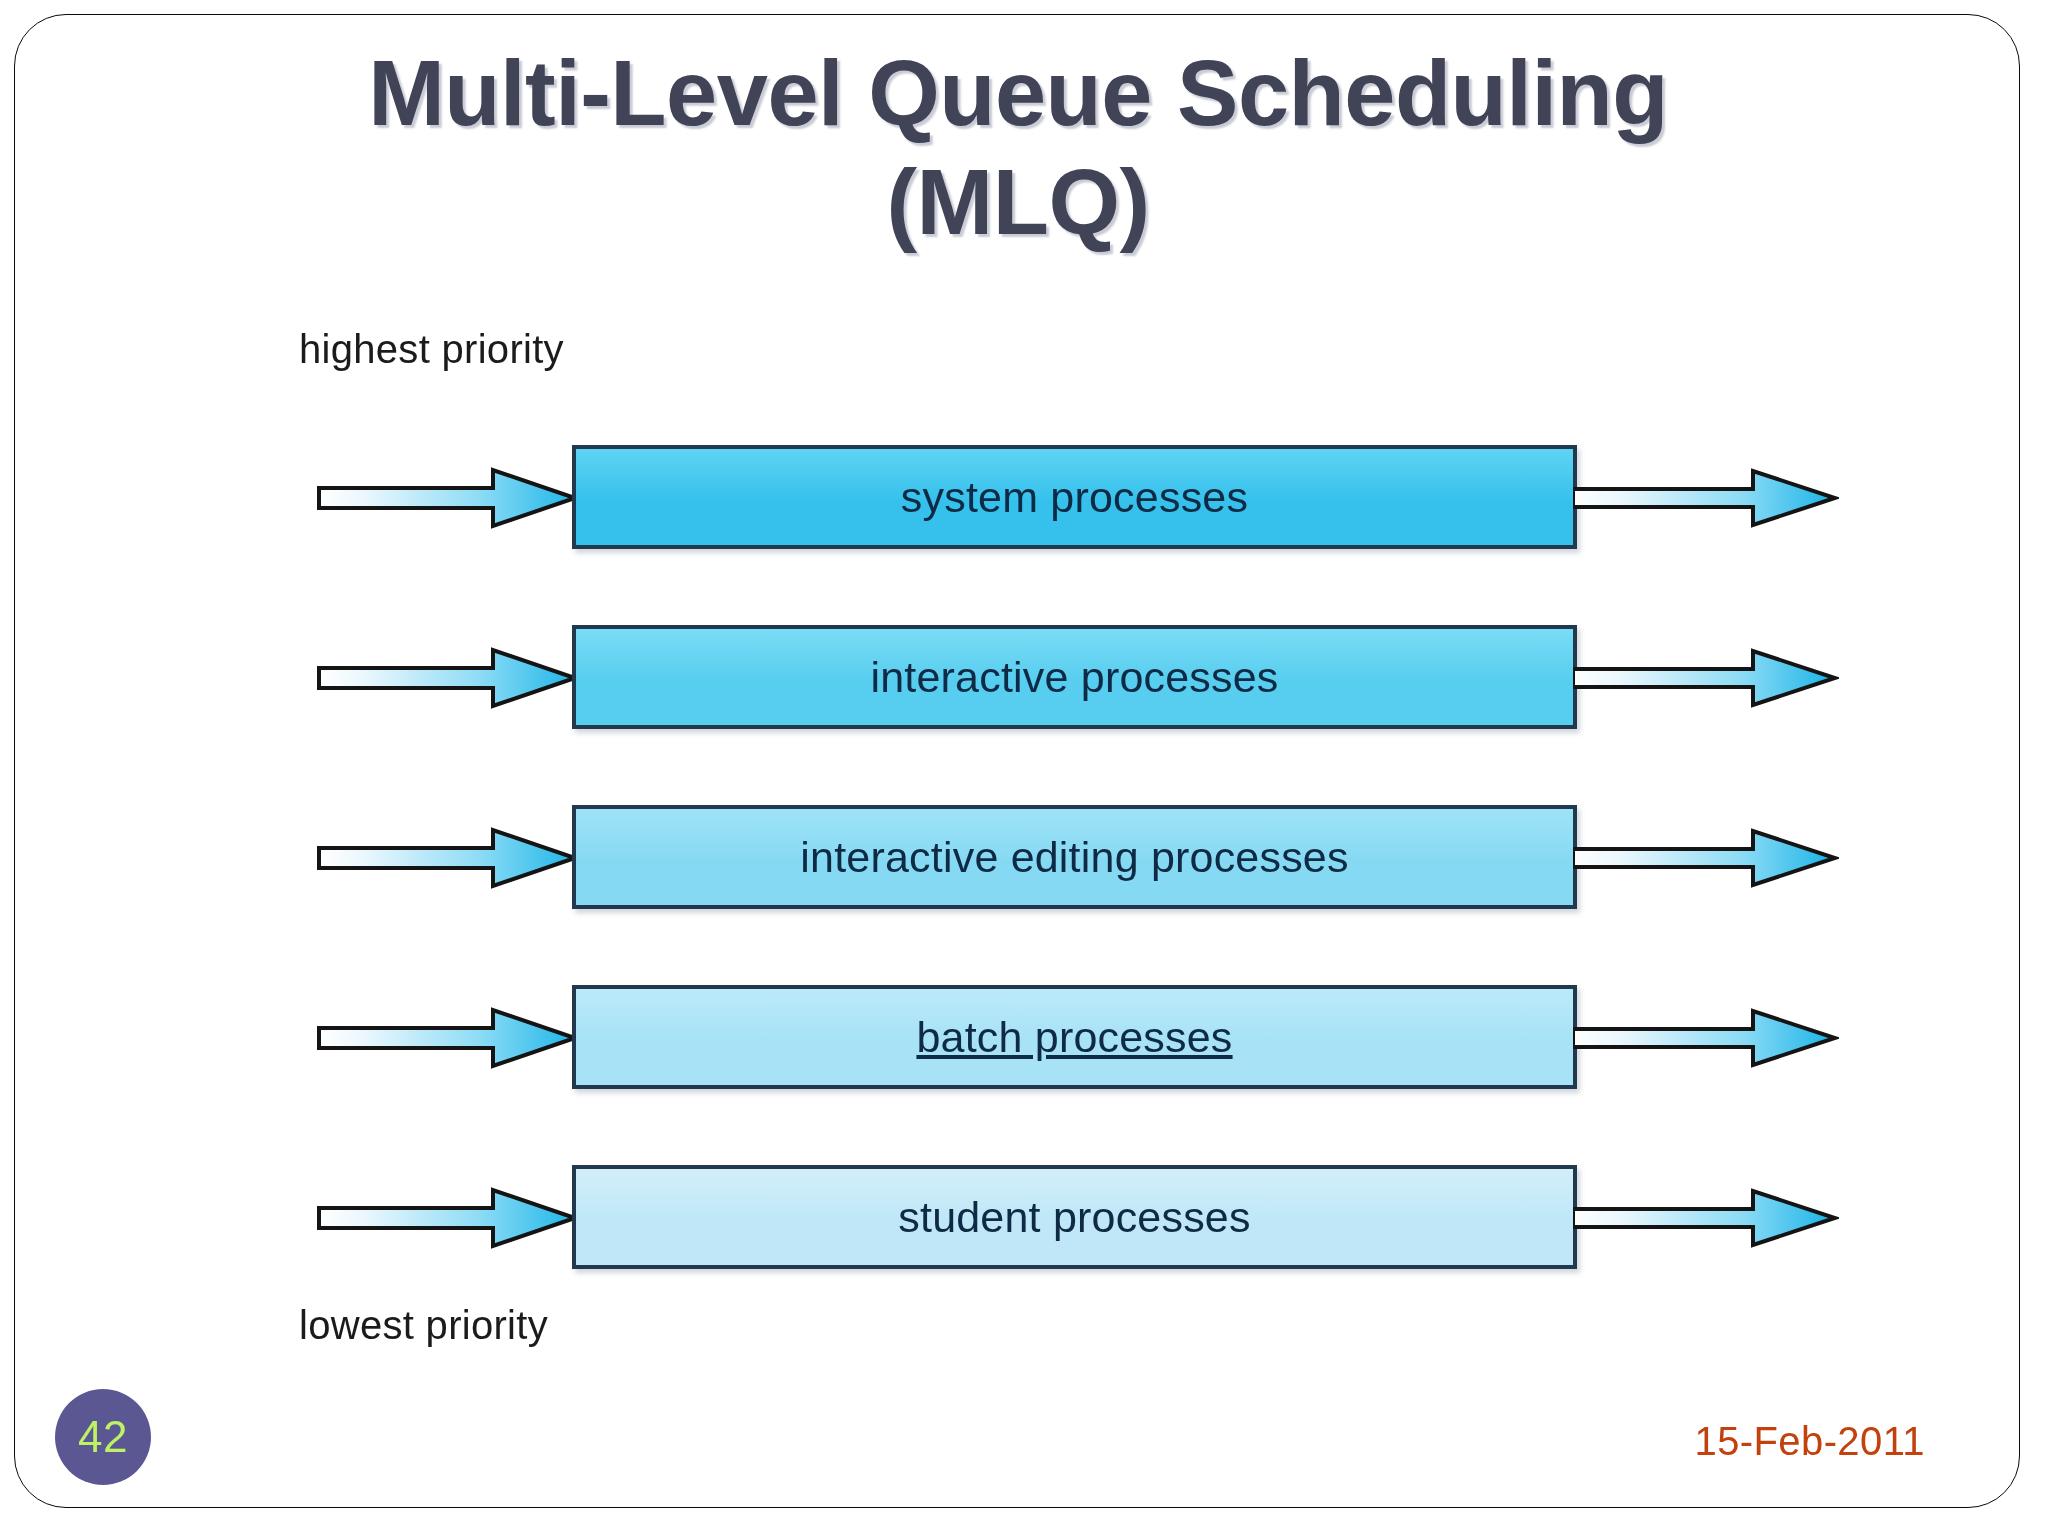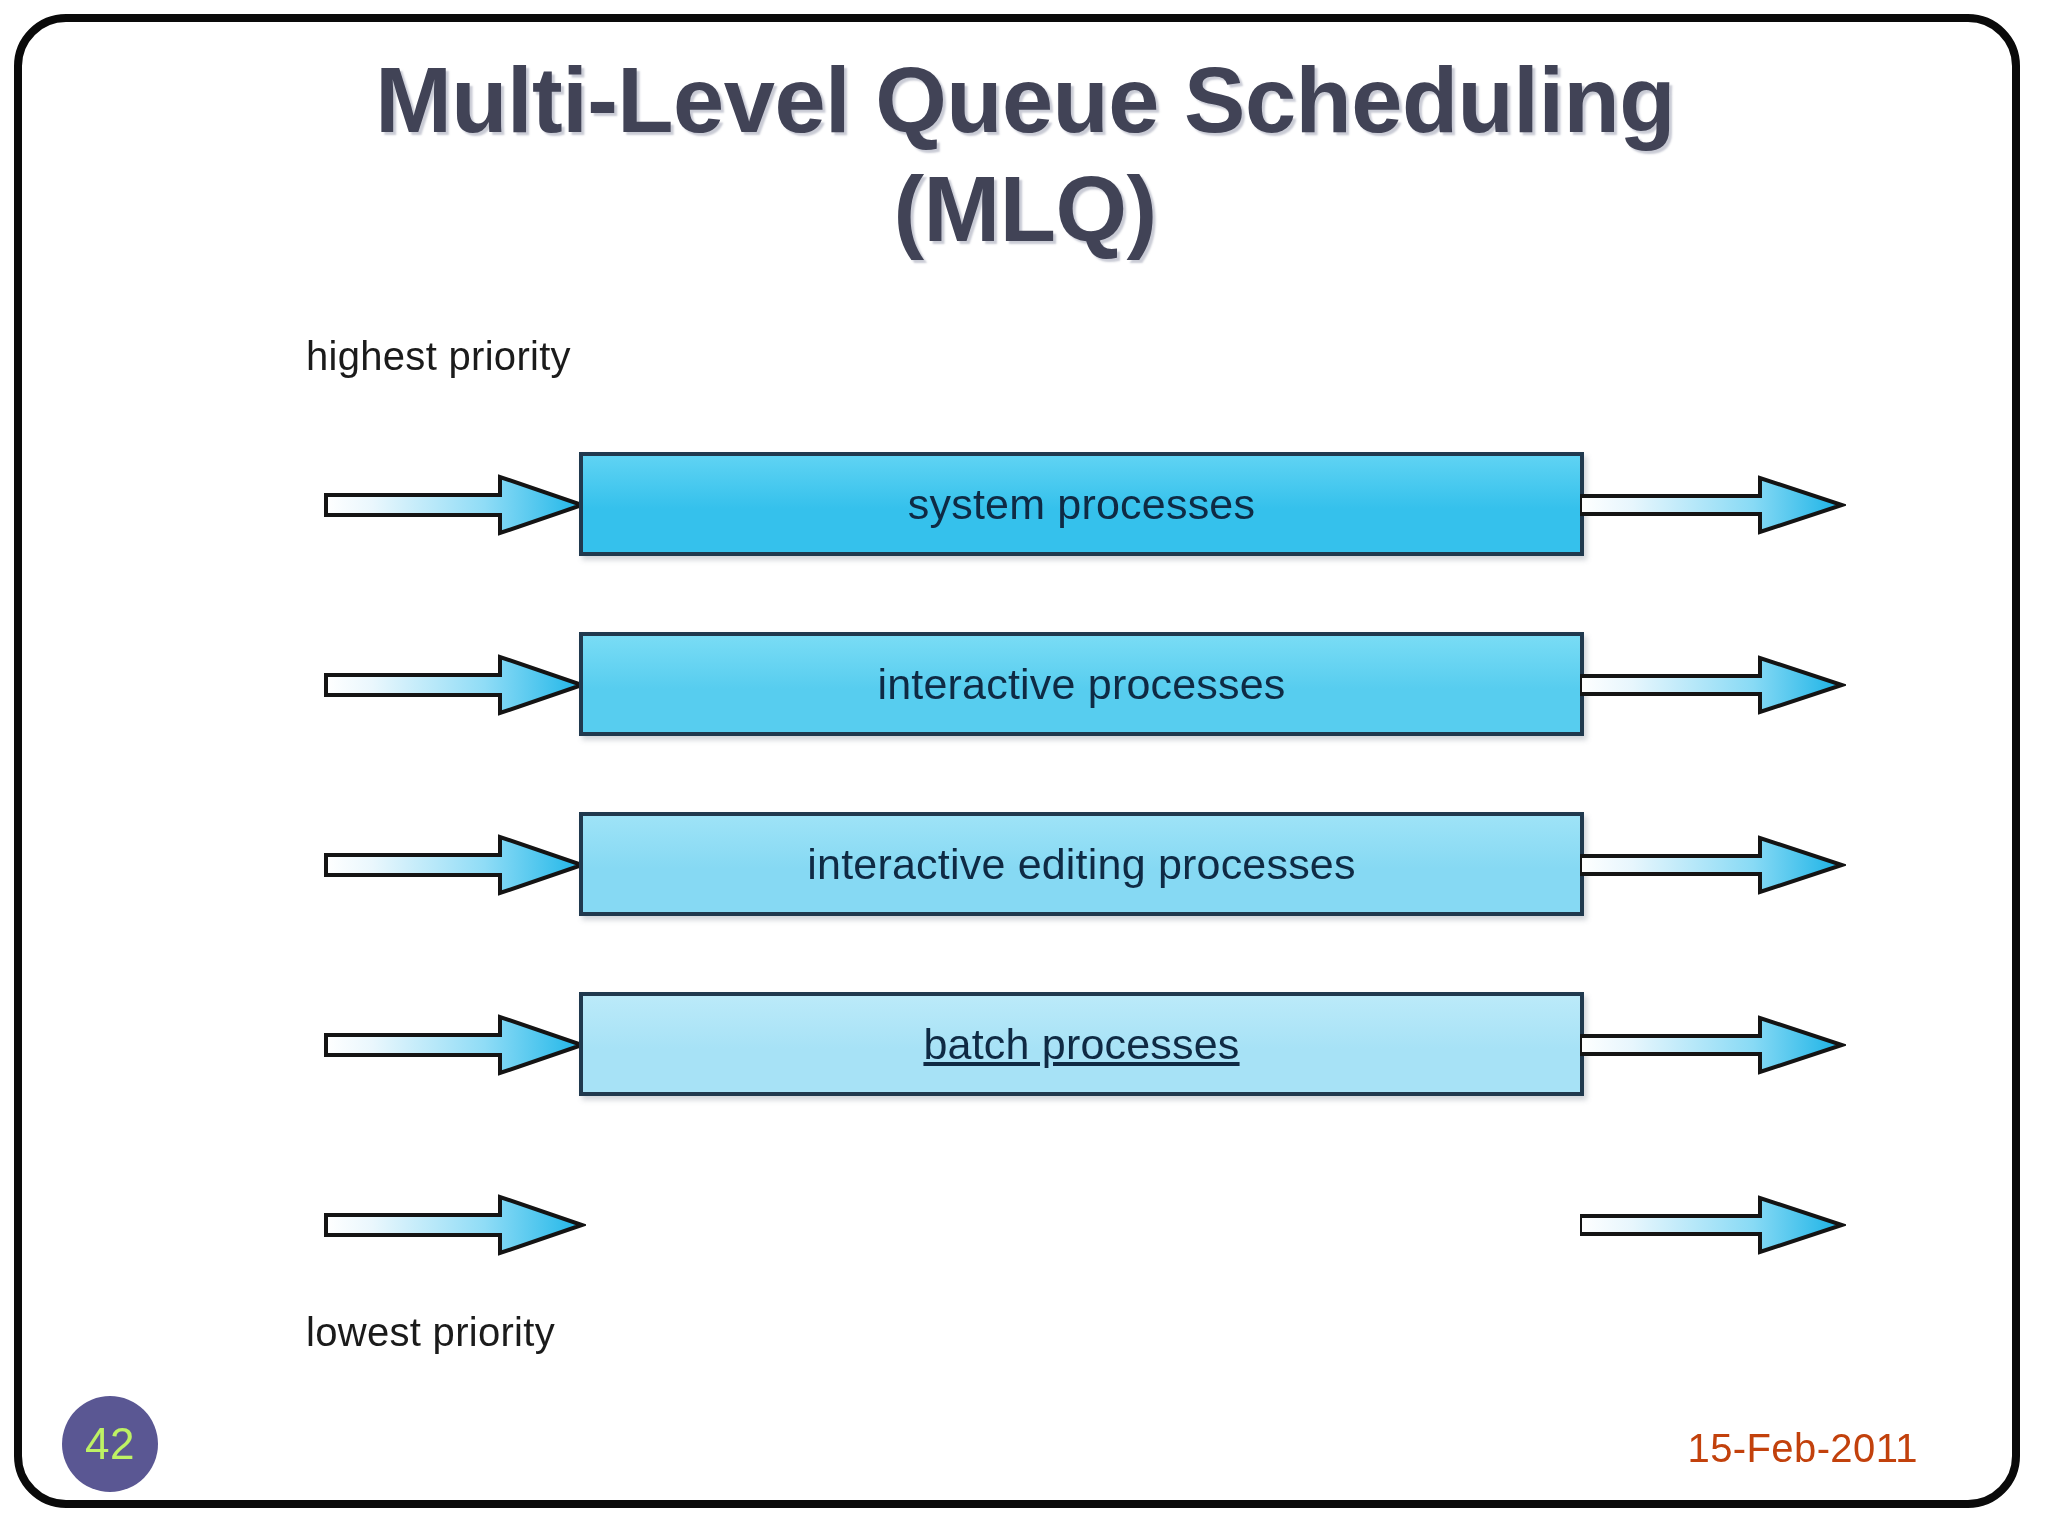--- a/index.html
+++ b/index.html
@@ -14,21 +14,21 @@
     font-family: "Liberation Sans", sans-serif;
   }
 
   .slide {
     position: absolute;
     left: 14px;
     top: 14px;
     width: 2006px;
     height: 1494px;
     background: #ffffff;
-    border: 8px solid #a16207;
+    border: 1px solid #a16207;
     border-radius: 52px;
     box-sizing: border-box;
     overflow: hidden;
   }
 
   
   .title {
     position: absolute;
     left: 120px;
     top: 24px;
@@ -294,20 +294,23 @@
               <linearGradient id="gin4" x1="0" y1="0" x2="1" y2="0">
                 <stop offset="0%" stop-color="#ffffff"></stop>
                 <stop offset="18%" stop-color="#eaf7fd"></stop>
                 <stop offset="62%" stop-color="#8fdcf6"></stop>
                 <stop offset="100%" stop-color="#1fb6e8"></stop>
               </linearGradient>
             </defs>
             <path d="M2 21 L176 21 L176 3 L258 31 L176 59 L176 41 L2 41 Z" fill="url(#gin4)" stroke="#141414" stroke-width="4" stroke-linejoin="miter"></path>
           </svg>
         </div>
+        <div class="qbox" style="background: linear-gradient(rgb(210, 239, 250) 0%, rgb(191, 231, 247) 55%, rgb(191, 231, 247) 100%); border-color: rgb(32, 57, 78);">
+          <span class="qbox-label" style="color: rgb(15, 42, 68);">student processes</span>
+        </div>
         <div class="arrow-out">
           <svg viewBox="0 0 266 62" preserveAspectRatio="none">
             <defs>
               <linearGradient id="gout4" x1="0" y1="0" x2="1" y2="0">
                 <stop offset="0%" stop-color="#ffffff"></stop>
                 <stop offset="20%" stop-color="#e7f6fd"></stop>
                 <stop offset="66%" stop-color="#88daf5"></stop>
                 <stop offset="100%" stop-color="#19b2e6"></stop>
               </linearGradient>
             </defs>

